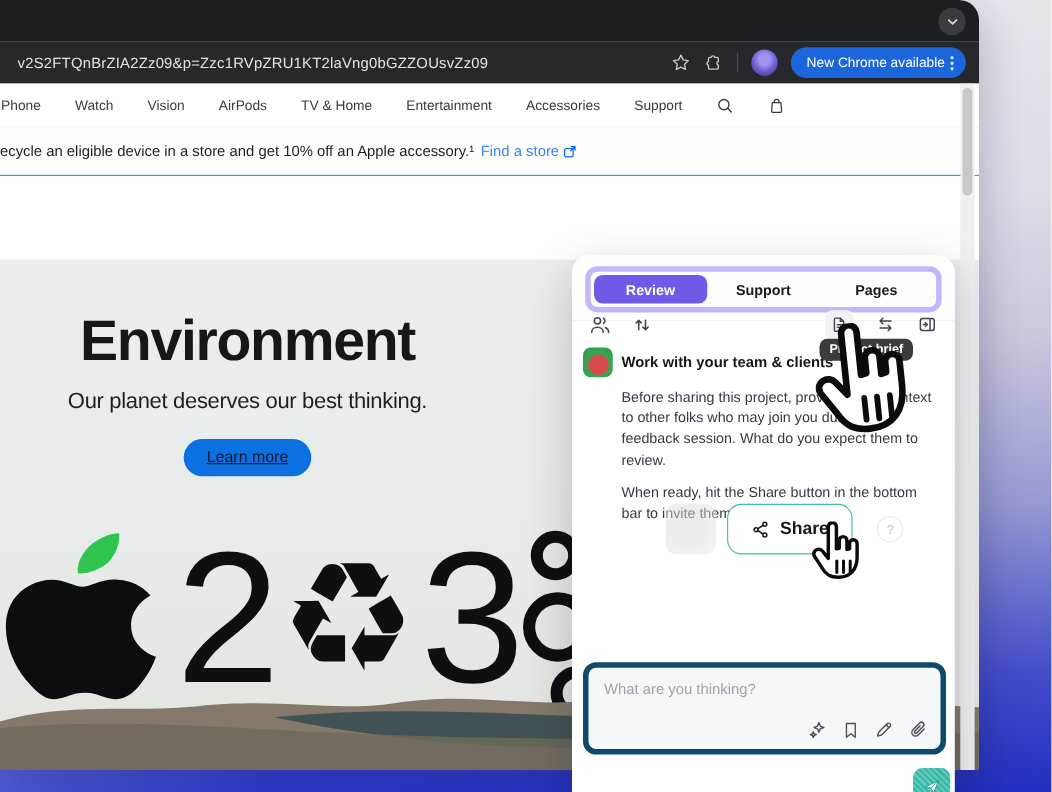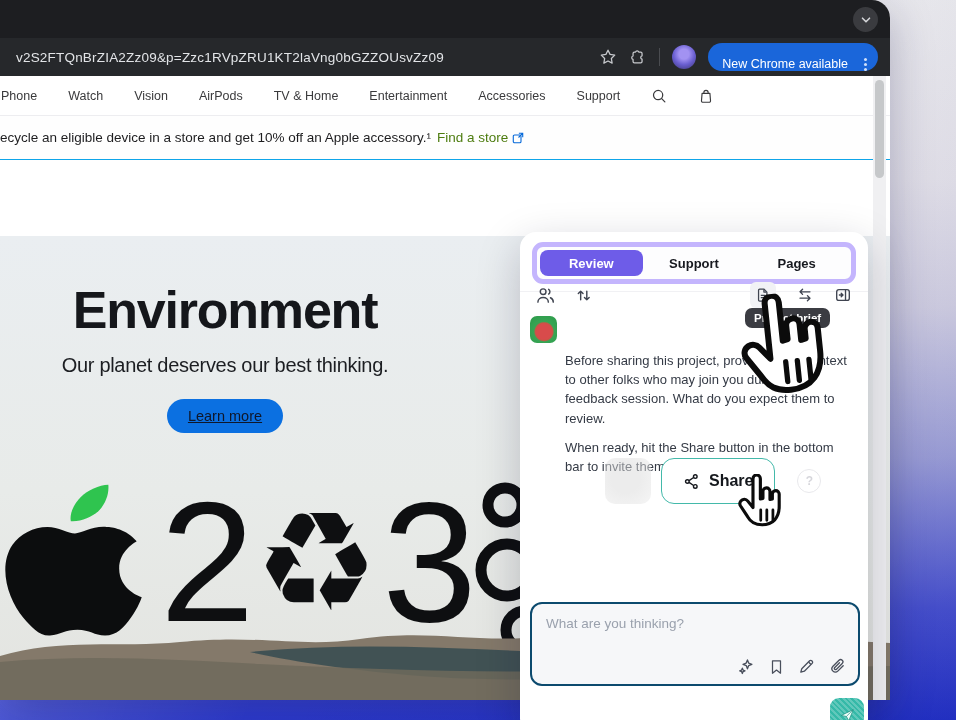--- a/index.html
+++ b/index.html
@@ -15,33 +15,33 @@
     box-shadow:0 12px 44px rgba(20,20,70,.28); }
   .titlebar { position:relative; height:38px; background:#1d1e21; }
   .win-chevron { position:absolute; right:12px; top:7px; width:25px; height:25px; border-radius:50%;
     background:#3a3b3f; display:flex; align-items:center; justify-content:center; cursor:default; }
   .urlbar { height:38px; background:#26282b; display:flex; align-items:center; padding:0 12px 0 16px; gap:12px; }
   .url-text { flex:1; color:#e2e4e7; font-size:13.5px; letter-spacing:.2px; white-space:nowrap; overflow:hidden; }
   .tool-ic { display:flex; align-items:center; justify-content:center; }
   .url-sep { width:1px; height:18px; background:#4a4c50; }
   .chrome-avatar { width:24px; height:24px; border-radius:50%;
     background:radial-gradient(circle at 50% 38%,#a292f2 0 26%,#6a5fd0 55%,#38336e 100%); }
-  .update-pill { display:flex; align-items:flex-end; gap:13px; height:28px; padding:0 8px 0 14px;
+  .update-pill { display:flex; align-items:center; gap:2px; height:28px; padding:0 8px 0 14px;
     background:#1a66da; border-radius:15px; color:#fff; font-size:12.5px; font-weight:500; white-space:nowrap; }
   .dots3 { display:flex; flex-direction:column; gap:2px; padding:0 3px; }
   .dots3 i { width:3px; height:3px; border-radius:50%; background:#cfe0fb; }
 
   
   .page { position:absolute; left:0; top:76px; right:0; bottom:0; background:#fff; }
   .apple-nav { height:40px; display:flex; align-items:center; gap:31px; padding-left:1px;
     font-size:12.5px; color:#3a3a3c; border-bottom:1px solid #ededf0; }
   .apple-nav span { white-space:nowrap; }
   .promo { height:44px; display:flex; align-items:center; font-size:13.5px; color:#1d1d1f;
     border-bottom:1px solid #0ea5e9; background:#fefefe; }
-  .promo a { color:#4d7c0f; text-decoration:none; margin-left:6px; display:inline-flex; align-items:center; gap:4px; }
+  .promo a { color:#3b82f6; text-decoration:none; margin-left:6px; display:inline-flex; align-items:center; gap:4px; }
 
   .hero { position:absolute; left:0; top:160px; right:0; bottom:0; overflow:hidden;
     background:linear-gradient(180deg,#eaeef1 0%,#e8ebe9 55%,#e3e4e0 100%);padding-left:27px; }
   .pause-btn { position:absolute; top:12px; right:24px; width:34px; height:34px; border-radius:50%;
     background:rgba(255,255,255,.8); box-shadow:0 1px 4px rgba(0,0,0,.08);
     display:flex; align-items:center; justify-content:center; gap:4px; z-index:5; }
   .pause-btn i { width:3px; height:12px; background:#55585c; border-radius:1px; }
   .hero-copy { position:absolute; left:0; top:44px; width:450px; text-align:center; }
   .hero-title { font-size:52px; font-weight:700; color:#15171b; letter-spacing:-1.2px; }
   .hero-sub { margin-top:14px; font-size:20px; color:#1c1e22; letter-spacing:-.3px; }
@@ -78,21 +78,21 @@
   .message p + p { margin-top:10px; }
   .share-row { position:absolute; left:0; right:0; top:226px; display:flex; align-items:center; padding-left:85px; gap:10px; }
   .ghost-avatar { width:46px; height:46px; border-radius:10px; opacity:.5;
     background:radial-gradient(circle at 45% 45%,#d9d9d9 0 40%,#ebebeb 100%); }
   .share-btn { height:46px; padding:0 21px; border-radius:13px; background:#fff;
     border:1.5px solid #43b9aa; display:flex; align-items:center; gap:9px; }
   .share-label { font-size:16px; font-weight:700; color:#15181d; }
   .help-dot { width:24px; height:24px; margin-left:12px; border-radius:50%; border:1.5px solid #e4e4e8;
     color:#cfcfd5; font-size:12px; font-weight:700; display:flex; align-items:center; justify-content:center; opacity:.85; }
   .composer { position:absolute; left:10px; top:370px; width:330px; height:84px;
-    background:#f6f7f9; border:2px solid #0c4a6e; border-radius:12px; }
+    background:#f6f7f9; border:5px solid #0c4a6e; border-radius:12px; }
   .composer textarea { width:100%; height:54px; background:transparent; border:none; outline:none; resize:none;
     padding:12px 14px; font-family:"Liberation Sans",sans-serif; font-size:13.5px; color:#3a404c; }
   .composer textarea::placeholder { color:#9aa1ad; }
   .cicons { position:absolute; right:12px; bottom:9px; display:flex; gap:14px; color:#494f5c; }
   .send-btn { position:absolute; left:310px; top:466px; width:34px; height:34px; border-radius:9px;
     background:repeating-linear-gradient(45deg,rgba(255,255,255,.22) 0 2px,rgba(255,255,255,0) 2px 4px),#35b9a8;
     display:flex; align-items:center; justify-content:center; }
 
   .tooltip { position:absolute; left:745px; top:308px; background:#3b3c42; color:#fff;
     font-size:11.5px; font-weight:600; padding:4px 9px; border-radius:7px; z-index:20; white-space:nowrap; }
@@ -277,20 +277,21 @@
               <path d="M12.8 4.5v11"></path>
               <path d="M6 10h3.6M8 8l2 2-2 2"></path>
             </g>
           </svg>
       </span>
     </div>
 
     <div class="message">
       <div class="msg-head">
         <span class="msg-avatar"></span>
+        <span class="msg-title">Work with your team &amp; clients</span>
       </div>
       <p>Before sharing this project, provide some context to other folks who may join you during this feedback session. What do you expect them to review.</p>
       <p>When ready, hit the Share button in the bottom bar to invite them.</p>
     </div>
 
     <div class="share-row">
       <span class="ghost-avatar"></span>
       <div class="share-btn">
         <svg width="17" height="17" viewBox="0 0 18 18">
           <g fill="none" stroke="#15181d" stroke-width="1.5">

